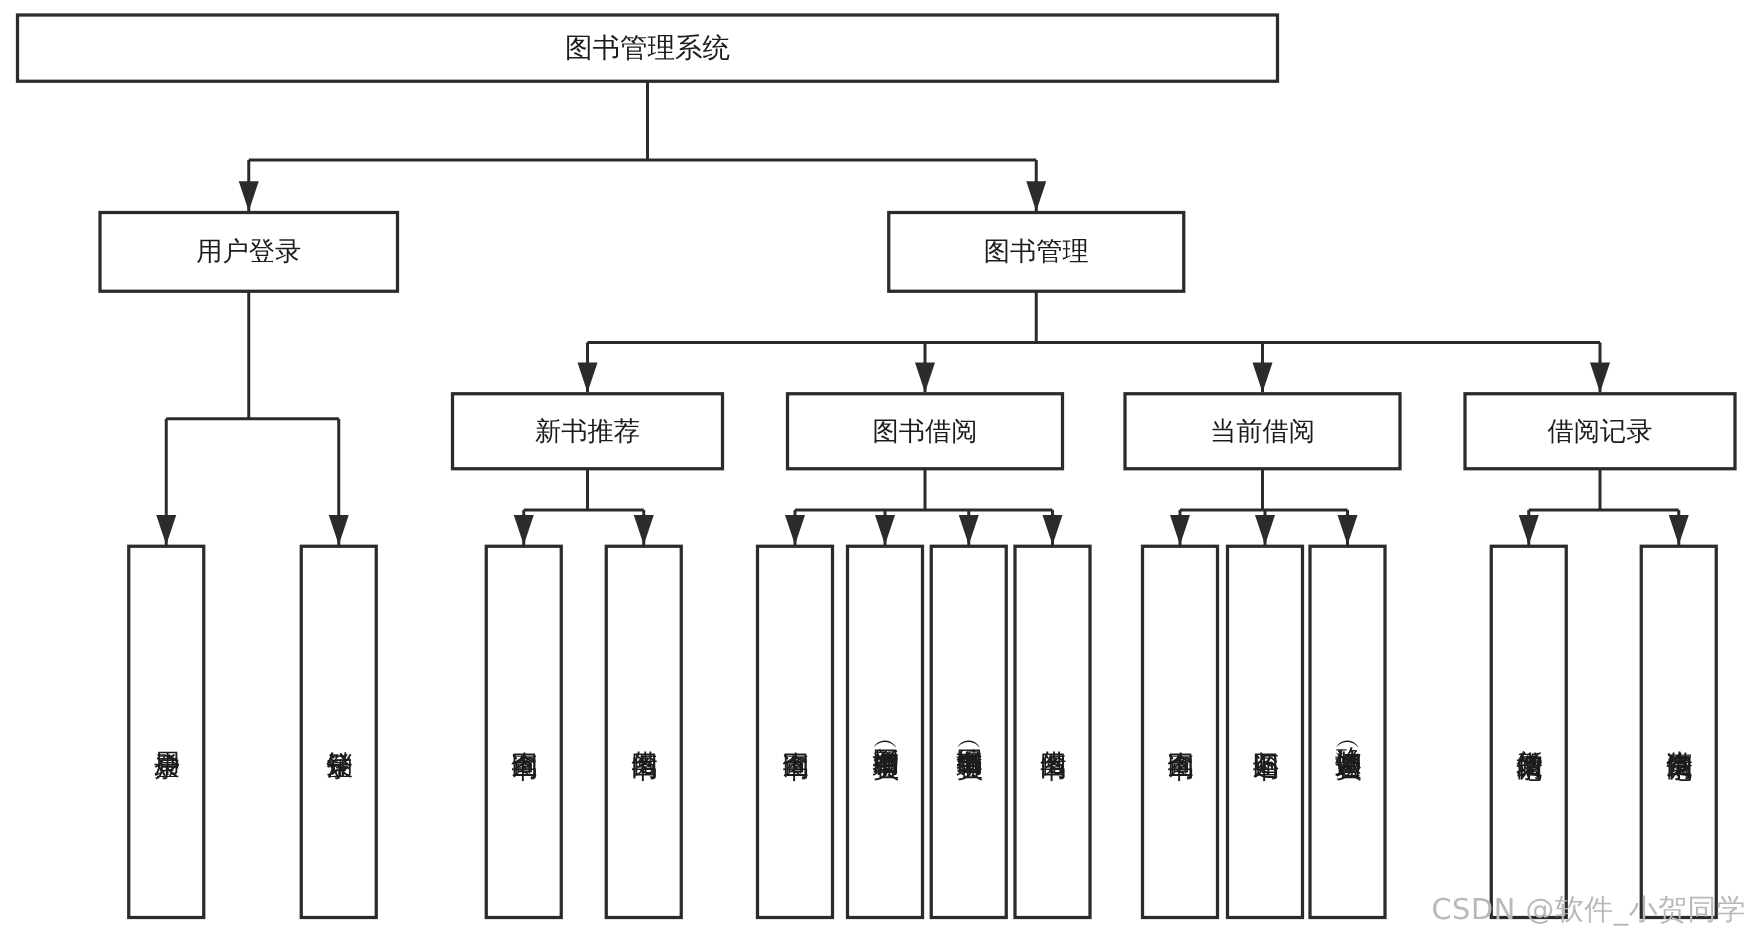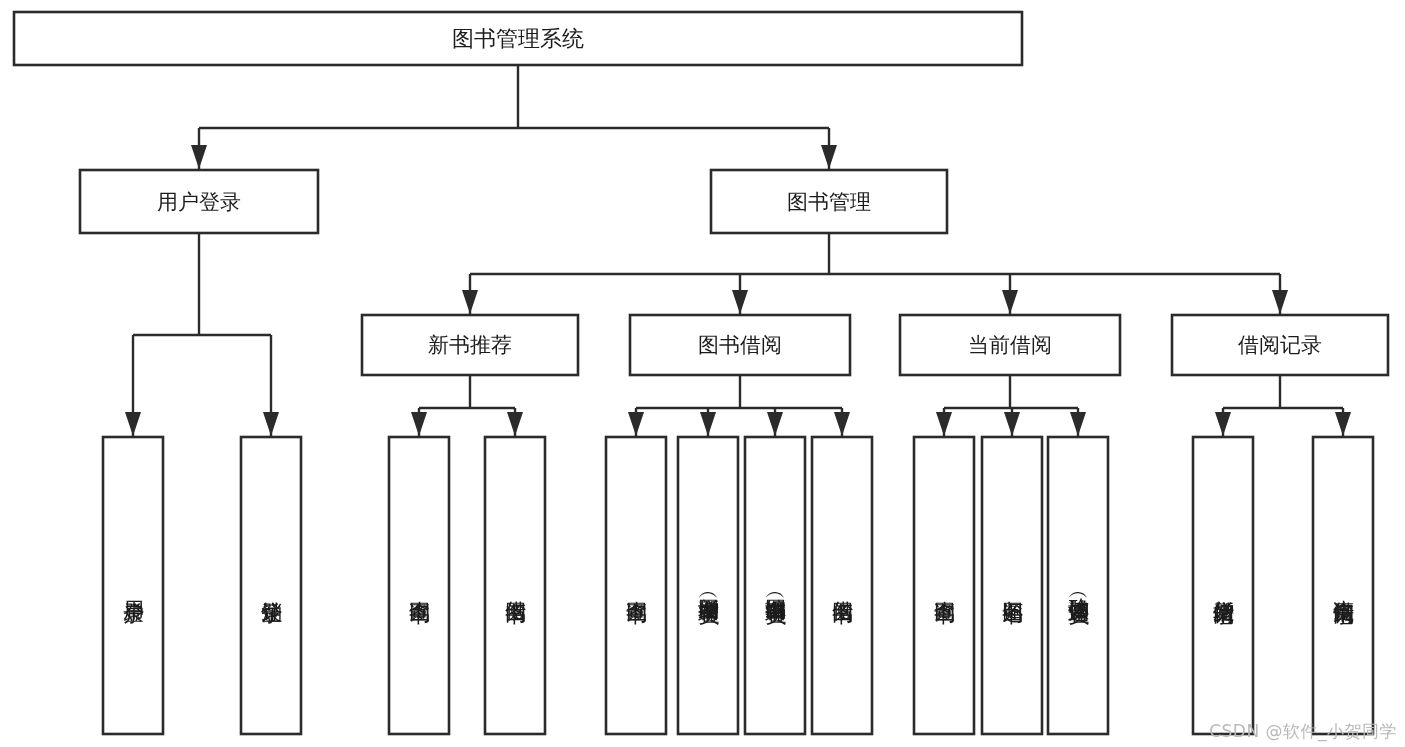--- a/index.html
+++ b/index.html
@@ -66,21 +66,21 @@
     display: flex;
     align-items: flex-start;
     justify-content: center;
     pointer-events: none;
   }
   .watermark {
     position: absolute;
     right: 8px;
     bottom: 4px;
     font-family: "DejaVu Sans", "Liberation Sans", sans-serif;
-    font-size: 17px;
+    font-size: 23px;
     color: #b9b9b9;
     letter-spacing: 0.5px;
     user-select: none;
   }
 </style>
 </head>
 <body>
 
 <div id="diagram-root">
 

